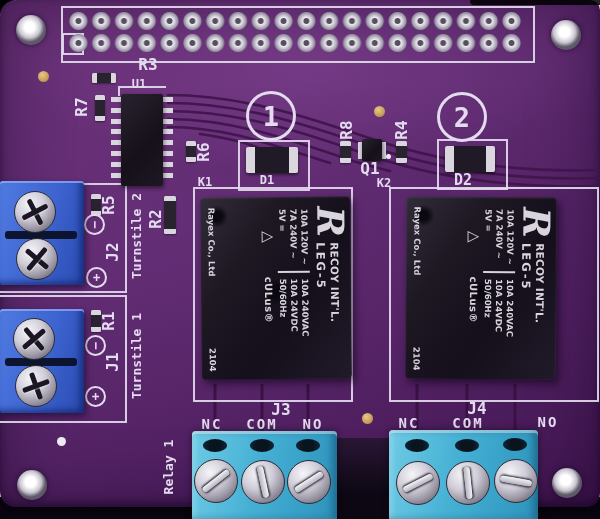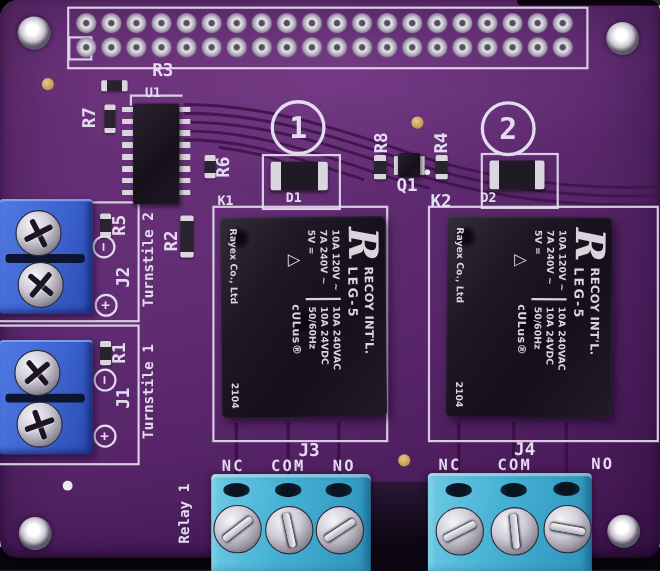--- a/index.html
+++ b/index.html
@@ -256,23 +256,23 @@
     <div class="sk" style="left:104px;top:64px;margin-left:44px;">R3</div>
     <div class="sk v" style="left:81px;top:107px;">R7</div>
     <div class="sk v" style="left:203px;top:152px;">R6</div>
     <div class="sk v" style="left:108px;top:205px;">R5</div>
     <div class="sk v" style="left:155px;top:219px;">R2</div>
     <div class="sk v" style="left:108px;top:321px;">R1</div>
     <div class="sk v" style="left:346px;top:130px;">R8</div>
     <div class="sk v" style="left:401px;top:130px;">R4</div>
     <div class="sk" style="left:370px;top:168px;">Q1</div>
     <div class="sk" style="left:205px;top:182px;font-size:12px;">K1</div>
-    <div class="sk" style="left:401px;top:183px;font-size:16px;">K2</div>
+    <div class="sk" style="left:384px;top:183px;font-size:12px;">K2</div>
     <div class="sk" style="left:267px;top:180px;font-size:12px;">D1</div>
-    <div class="sk" style="left:444px;top:180px;font-size:12px;">D2</div>
+    <div class="sk" style="left:463px;top:180px;font-size:15px;">D2</div>
     <div class="sk v" style="left:112px;top:252px;">J2</div>
     <div class="sk v" style="left:112px;top:362px;">J1</div>
     <div class="sk v" style="left:136px;top:236px;font-size:13px;">Turnstile 2</div>
     <div class="sk v" style="left:136px;top:356px;font-size:13px;">Turnstile 1</div>
     <div class="sk" style="left:281px;top:409px;">J3</div>
     <div class="sk" style="left:477px;top:408px;">J4</div>
     <div class="sk v" style="left:168px;top:467px;font-size:13px;">Relay 1</div>
     <div class="sk v" style="left:371px;top:467px;font-size:13px;">Relay 2</div>
 
     <div class="sk" style="left:212px;top:424px;font-size:14px;letter-spacing:2px;">NC</div>

